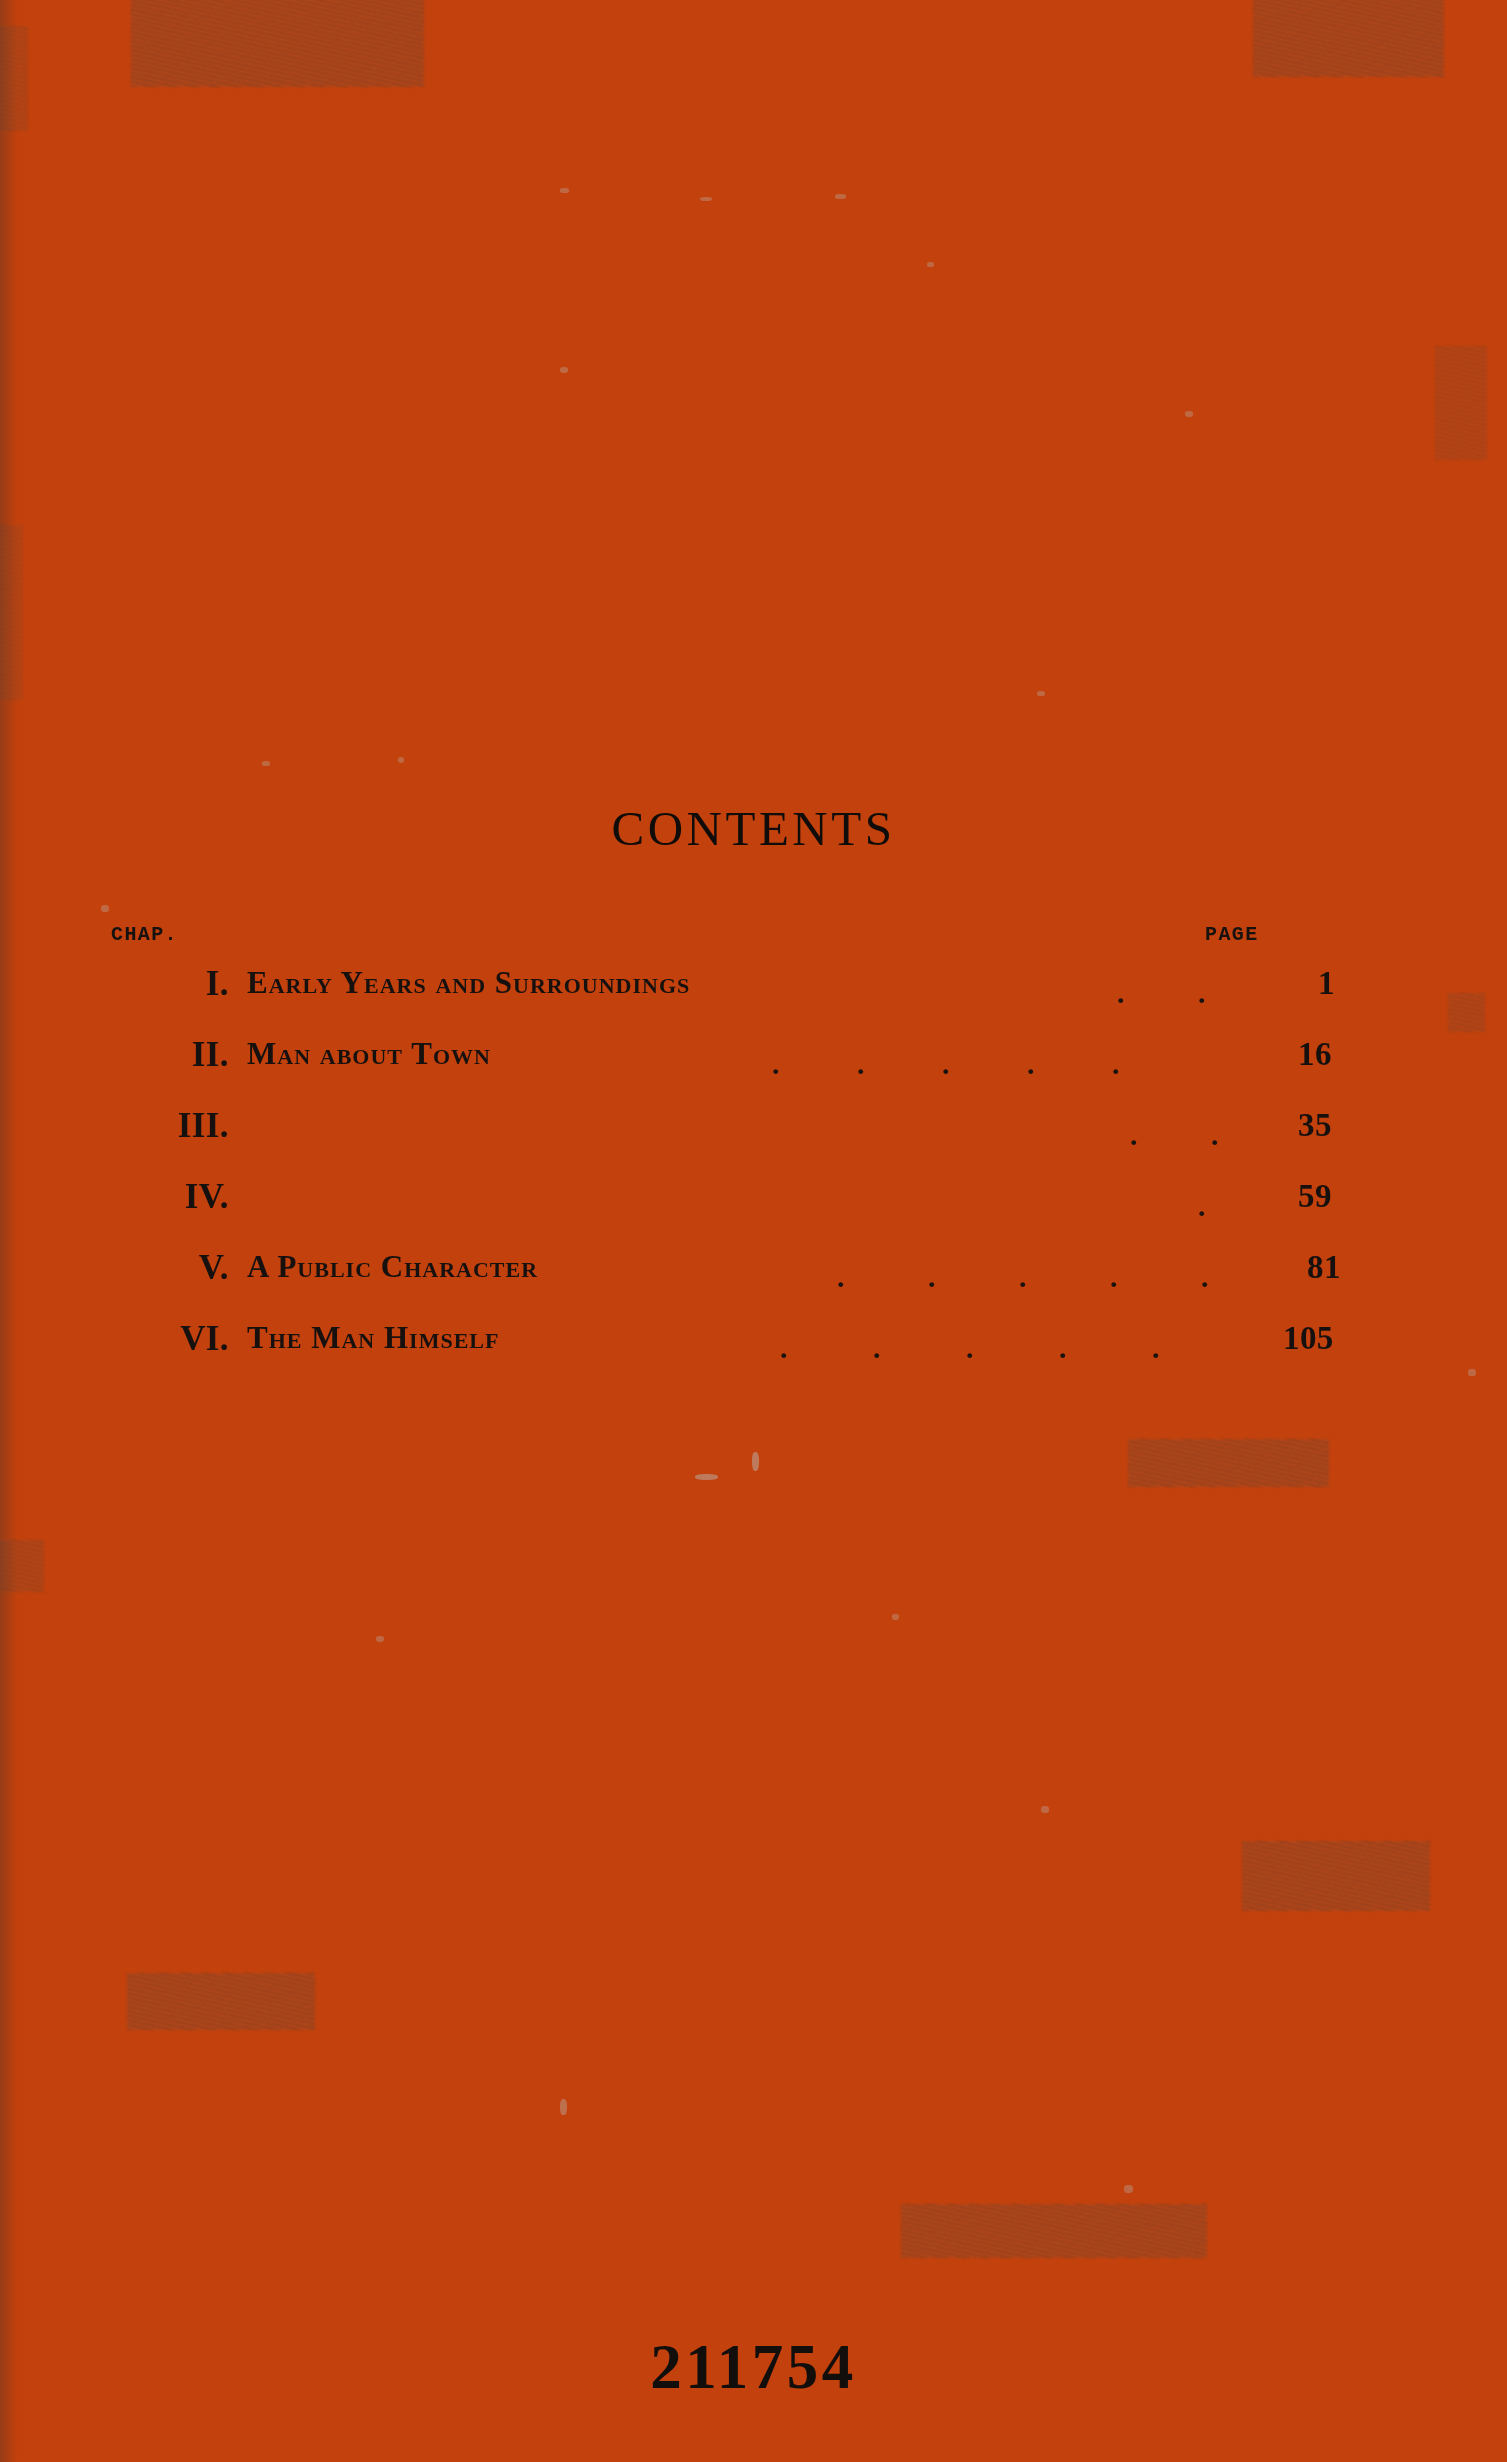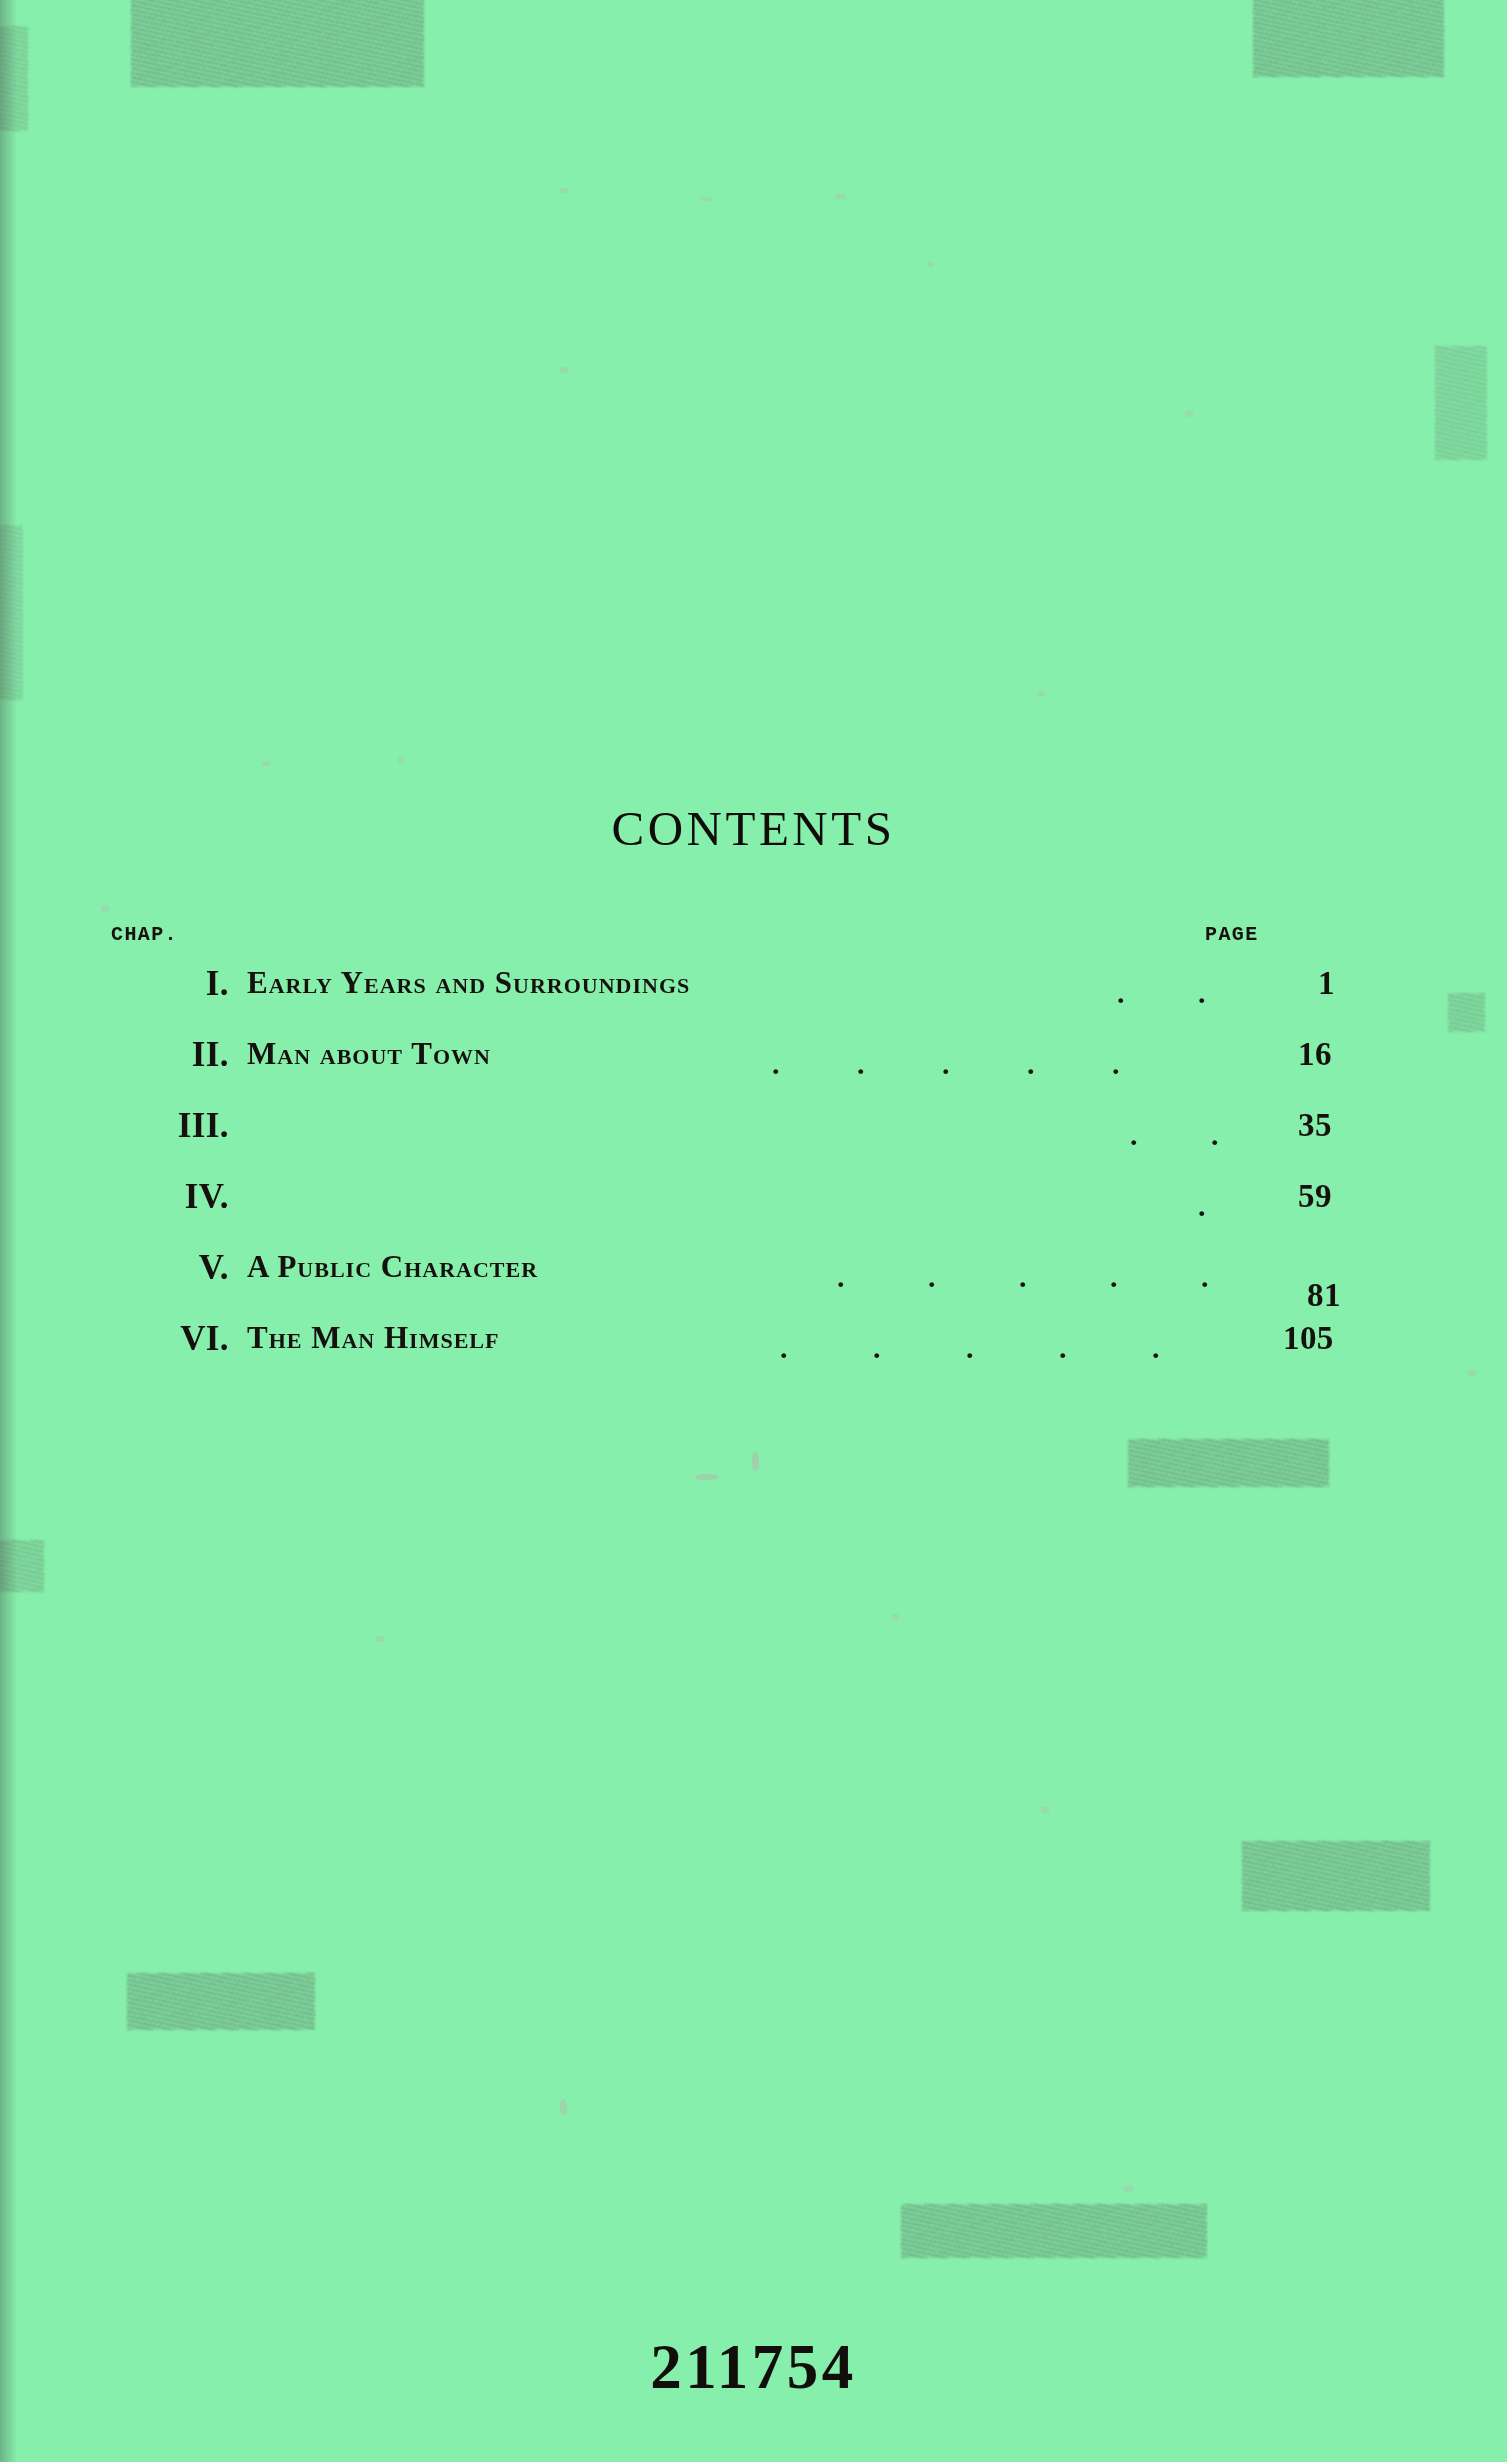--- a/index.html
+++ b/index.html
@@ -13,21 +13,21 @@
     position: relative;
     overflow: hidden;
     font-family: "Liberation Serif", serif;
     color: #16110f;
   }
 
   
   .page {
     position: absolute;
     inset: 0;
-    background: #86efac;
+    background: #c2410c;
   }
   .speck {
     position: absolute;
     border-radius: 40%;
     background: #b9b4ae;
     opacity: .35;
     pointer-events: none;
   }
   .smudge {
     position: absolute;
@@ -228,21 +228,21 @@
       <div class="toc-row">
         <span class="toc-num">IV.</span>
         <span class="toc-dots" style="left:1100px;">.</span>
         <span class="toc-page" style="left:1200px;">59</span>
       </div>
 
       <div class="toc-row">
         <span class="toc-num">V.</span>
         <span class="toc-label">A Public Character</span>
         <span class="toc-dots" style="left:739px;letter-spacing:38px;">.   .   .   .   .</span>
-        <span class="toc-page" style="left:1209px;margin-top:28px;">81</span>
+        <span class="toc-page" style="left:1209px;">81</span>
       </div>
 
       <div class="toc-row">
         <span class="toc-num">VI.</span>
         <span class="toc-label">The Man Himself</span>
         <span class="toc-dots" style="left:682px;letter-spacing:39px;">.   .   .   .   .</span>
         <span class="toc-page" style="left:1185px;">105</span>
       </div>
 
     </div>

